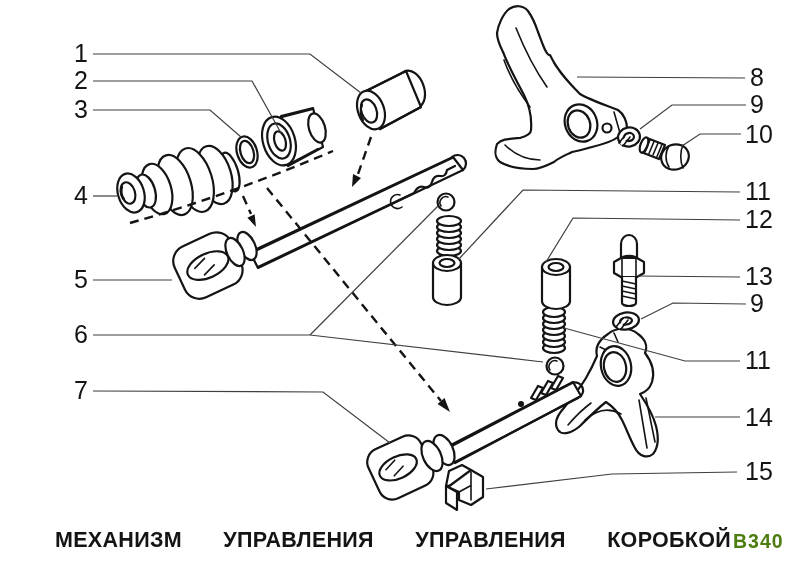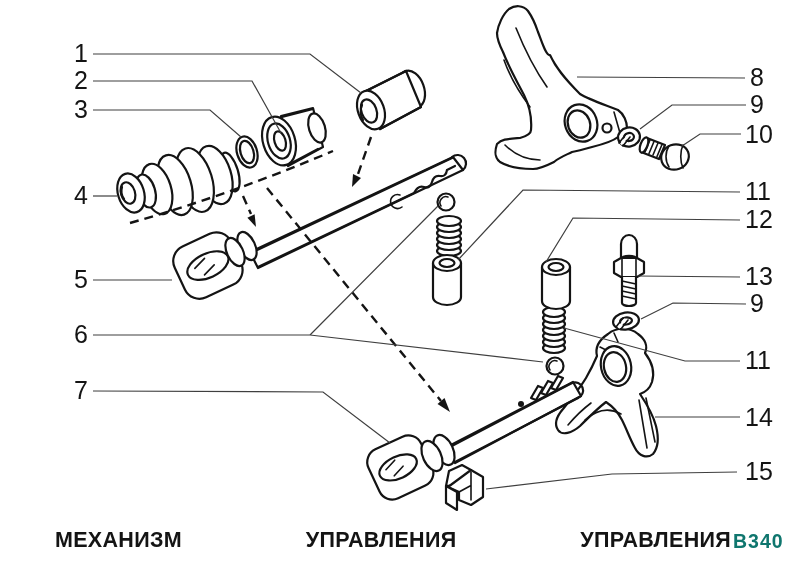--- a/index.html
+++ b/index.html
@@ -10,21 +10,21 @@
   .part{fill:#ffffff;stroke:#141414;stroke-width:2.2;stroke-linejoin:round;stroke-linecap:round;}
   .pline{fill:none;stroke:#141414;stroke-width:2.2;stroke-linecap:round;}
   .pfine{fill:none;stroke:#141414;stroke-width:1.6;stroke-linecap:round;}
   .leader{fill:none;stroke:#3f3f3f;stroke-width:1.2;}
   .dash{fill:none;stroke:#141414;stroke-width:2.4;stroke-dasharray:9 6;}
   .ahead{fill:#141414;stroke:none;}
   #caption{position:absolute;left:27px;top:528px;width:676px;display:flex;
            justify-content:space-between;font-weight:bold;font-size:21.5px;
            color:#141414;letter-spacing:0.3px;white-space:nowrap;margin-left:28px;}
   #dcode{position:absolute;left:733px;top:530px;font-weight:bold;font-size:19.5px;
-         color:#0f766e;letter-spacing:1px;}
+         color:#4d7c0f;letter-spacing:1px;}
 </style>
 </head>
 <body>
 
 <div id="stage">
 <svg width="812" height="566" viewBox="0 0 812 566">
 
   <g>
     <ellipse class="part" cx="230" cy="172" rx="8" ry="20" transform="rotate(-17 230 172)"></ellipse>
     <ellipse class="part" cx="215" cy="175" rx="16" ry="30" transform="rotate(-17 215 175)"></ellipse>
@@ -251,15 +251,16 @@
     <text class="callout" x="745" y="369" text-anchor="start">11</text>
     <text class="callout" x="745" y="426" text-anchor="start">14</text>
     <text class="callout" x="745" y="480" text-anchor="start">15</text>
   </g>
 </svg>
 
   <div id="caption">
     <span>МЕХАНИЗМ</span>
     <span>УПРАВЛЕНИЯ</span>
     <span>УПРАВЛЕНИЯ</span>
+    <span>КОРОБКОЙ</span>
   </div>
   <div id="dcode">B340</div>
 </div>
 
 </body></html>

